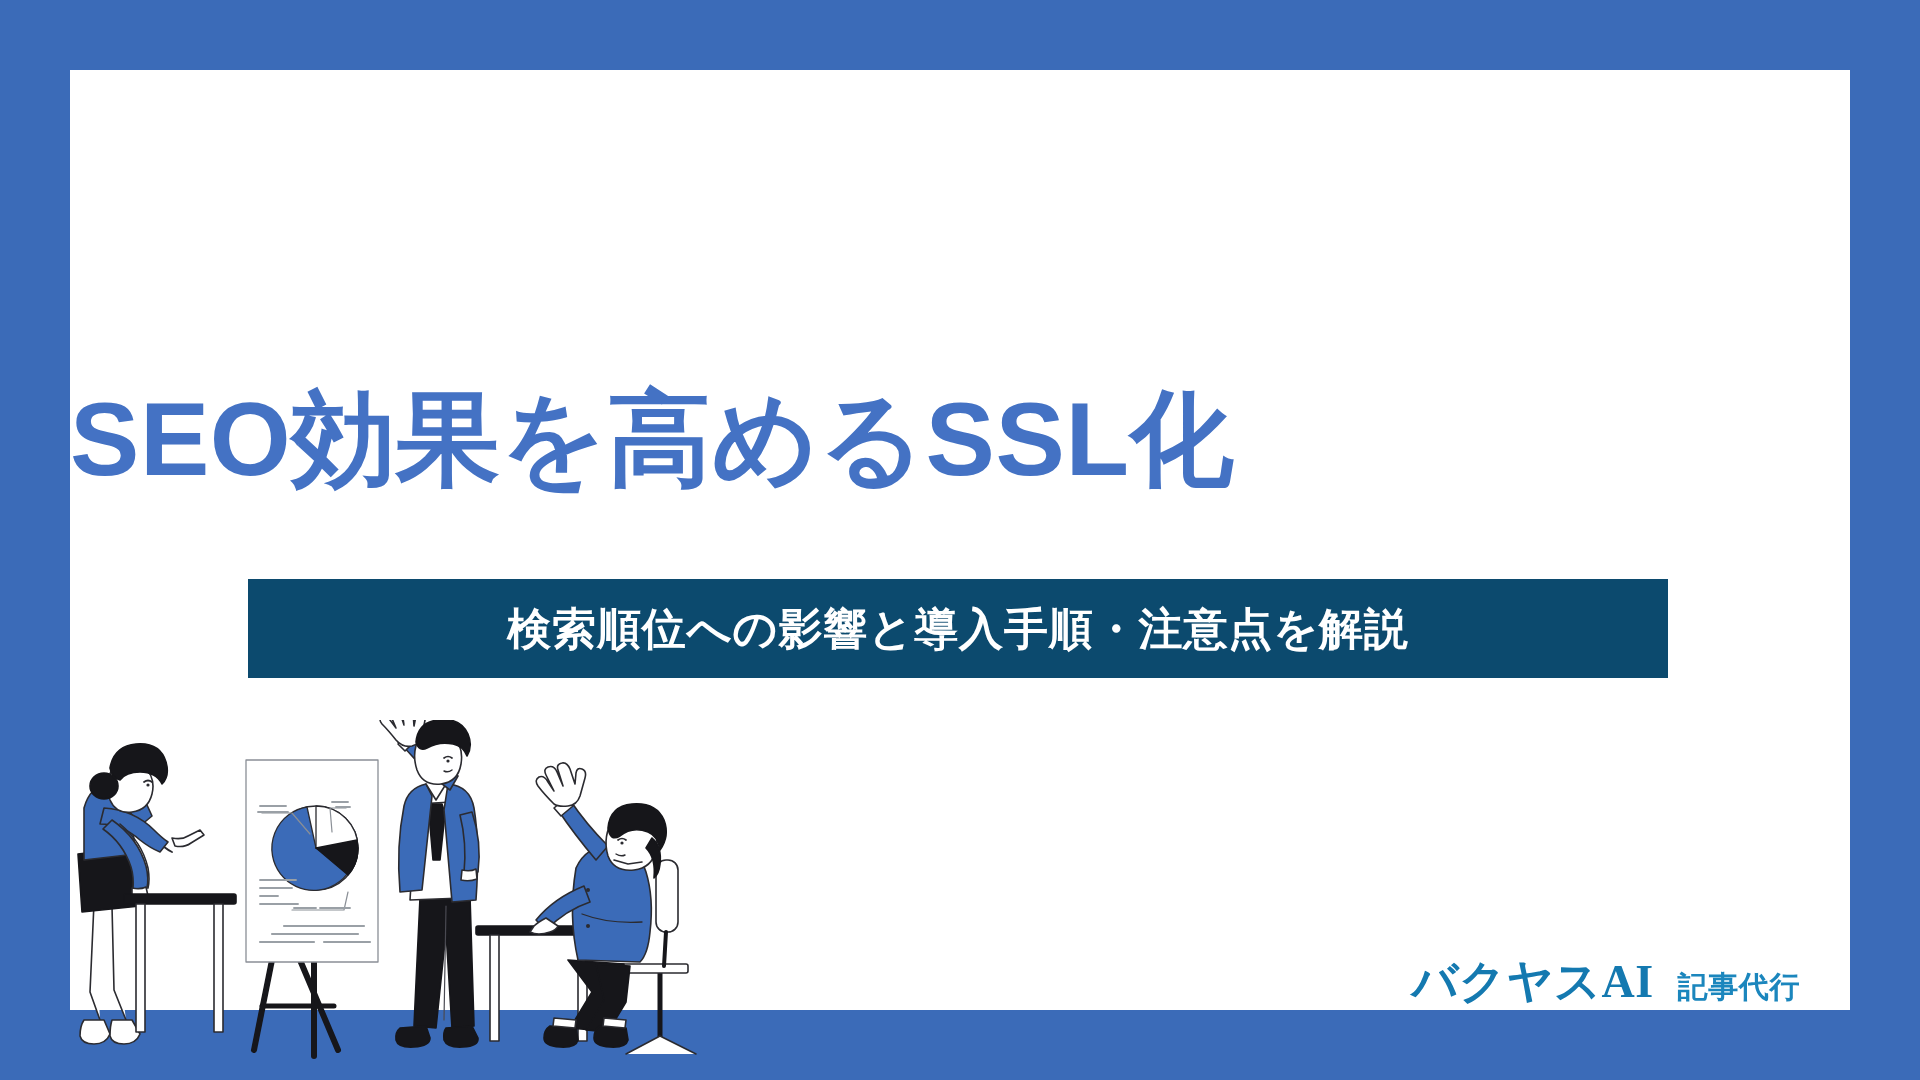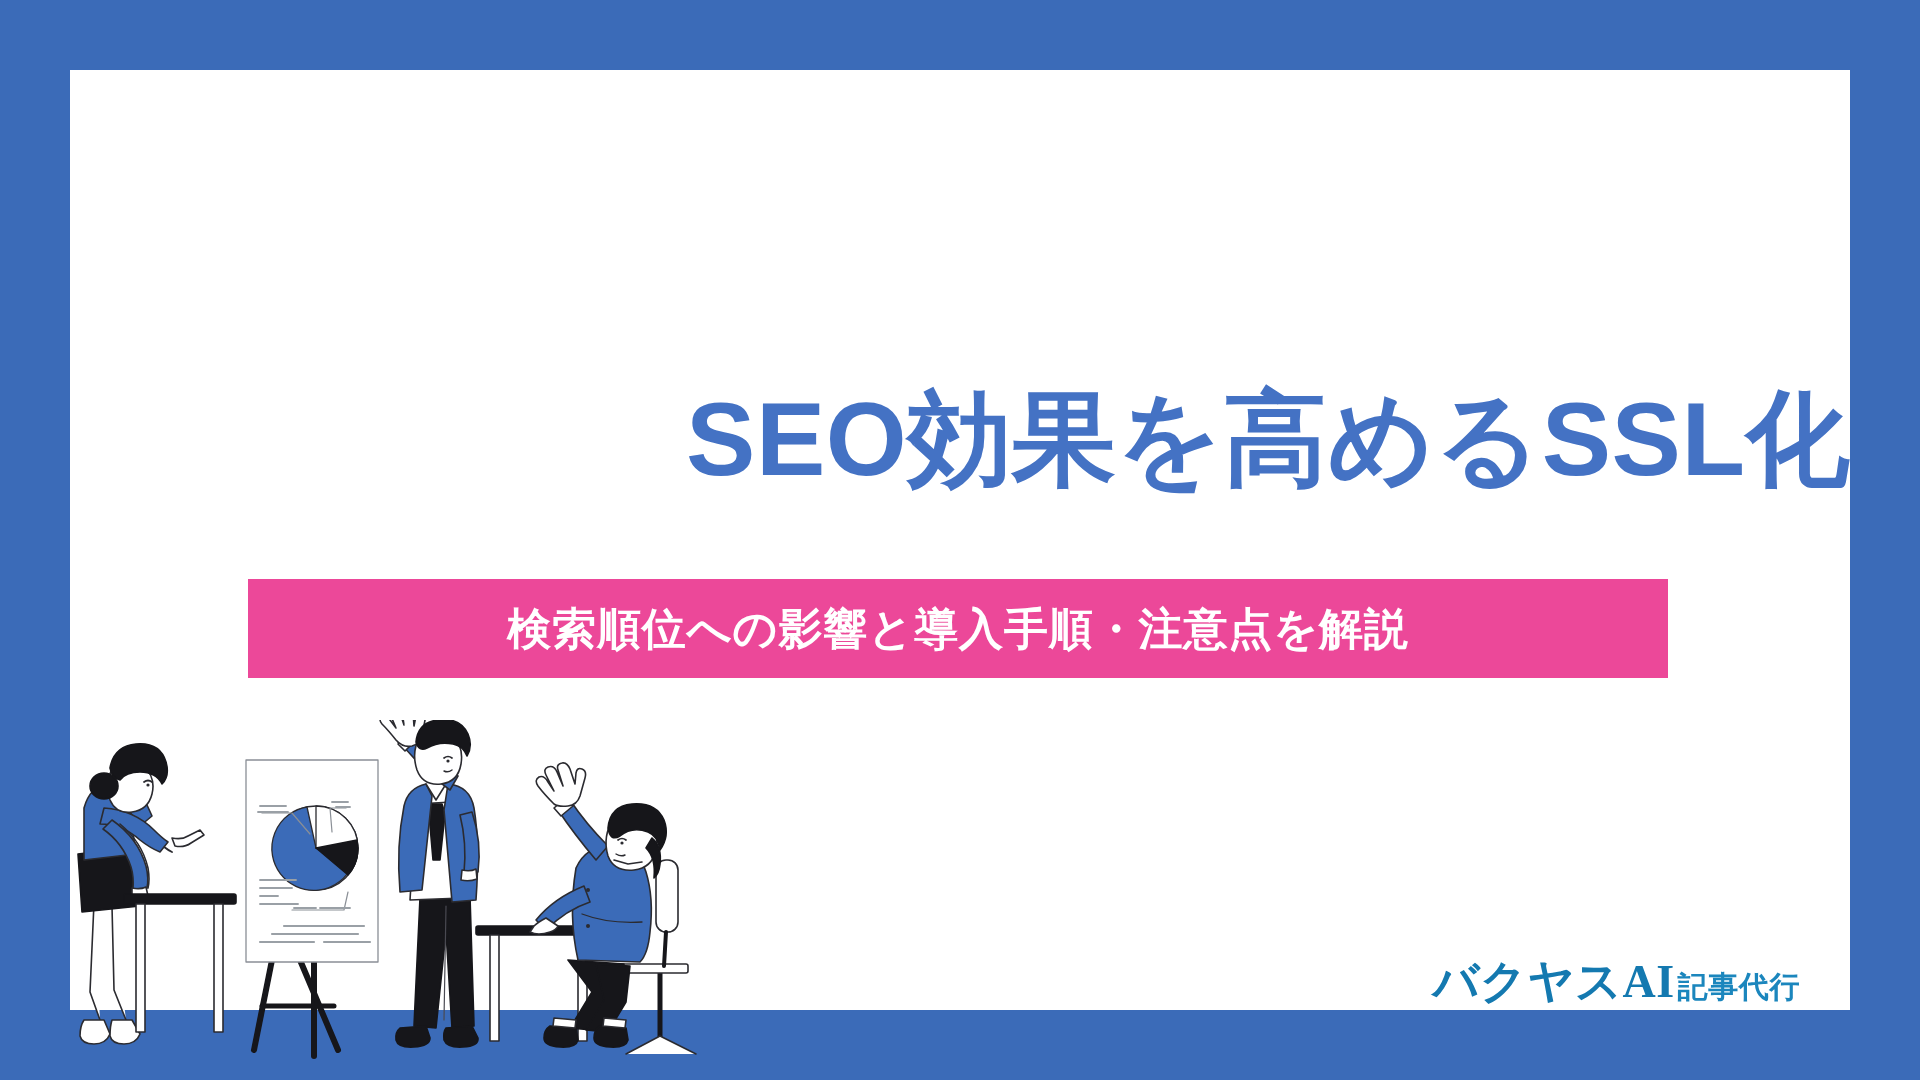--- a/index.html
+++ b/index.html
@@ -28,62 +28,62 @@
     height: 940px;
     background: #ffffff;
   }
 
   
   .title-wrap {
     position: absolute;
     left: 70px;
     top: 380px;
     width: 1780px;
-    text-align: right;
+    text-align: left;
     pointer-events: none;
   }
   .title {
     display: inline-block;
     color: #4472c4;
     font-size: 104px;
     line-height: 1.14;
     font-weight: 700;
     letter-spacing: 0.005em;
     white-space: nowrap;
   }
 
   
   .subtitle-banner {
     position: absolute;
     left: 248px;
     top: 579px;
     width: 1420px;
     height: 99px;
-    background: #ec4899;
+    background: #0c4a6e;
     display: flex;
     align-items: center;
     justify-content: center;
   }
   .subtitle {
     color: #ffffff;
     font-size: 44px;
     font-weight: 700;
     letter-spacing: 0.02em;
     white-space: nowrap;
     line-height: 1;
   }
 
   
   .logo {
     position: absolute;
     right: 120px;
     bottom: 75px;
     display: flex;
     align-items: baseline;
-    gap: 3px;
+    gap: 24px;
   }
   .logo-main {
     font-family: "Liberation Serif", "DejaVu Serif", serif;
     font-size: 46px;
     font-weight: 700;
     color: #1479b0;
     letter-spacing: 0.01em;
     line-height: 1;
   }
   .logo-sub {

